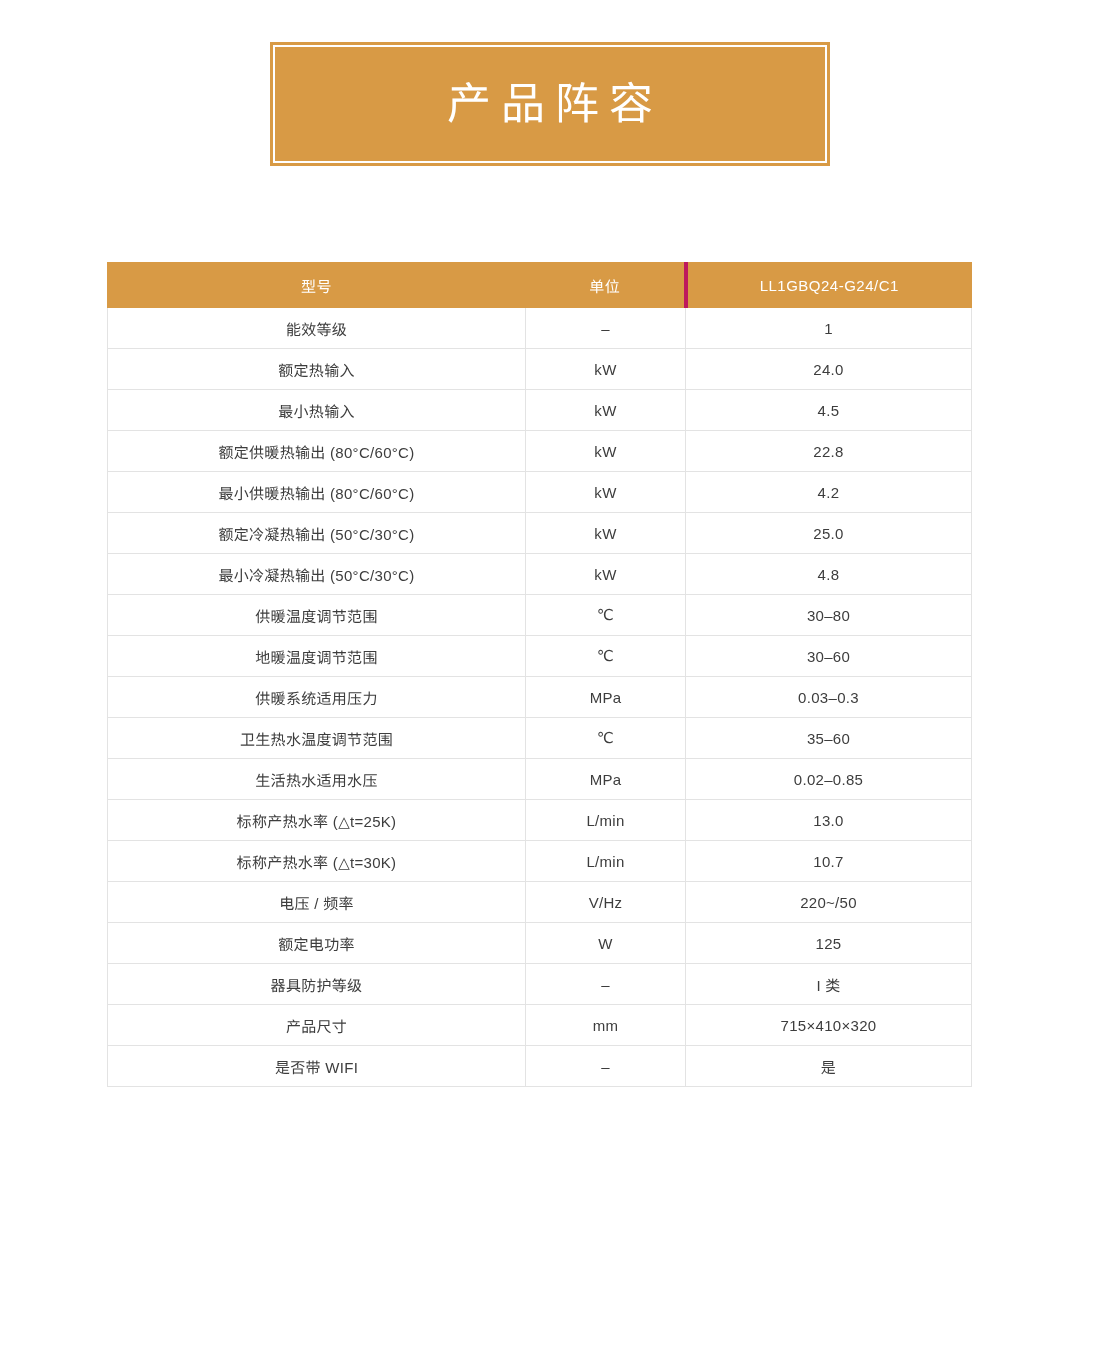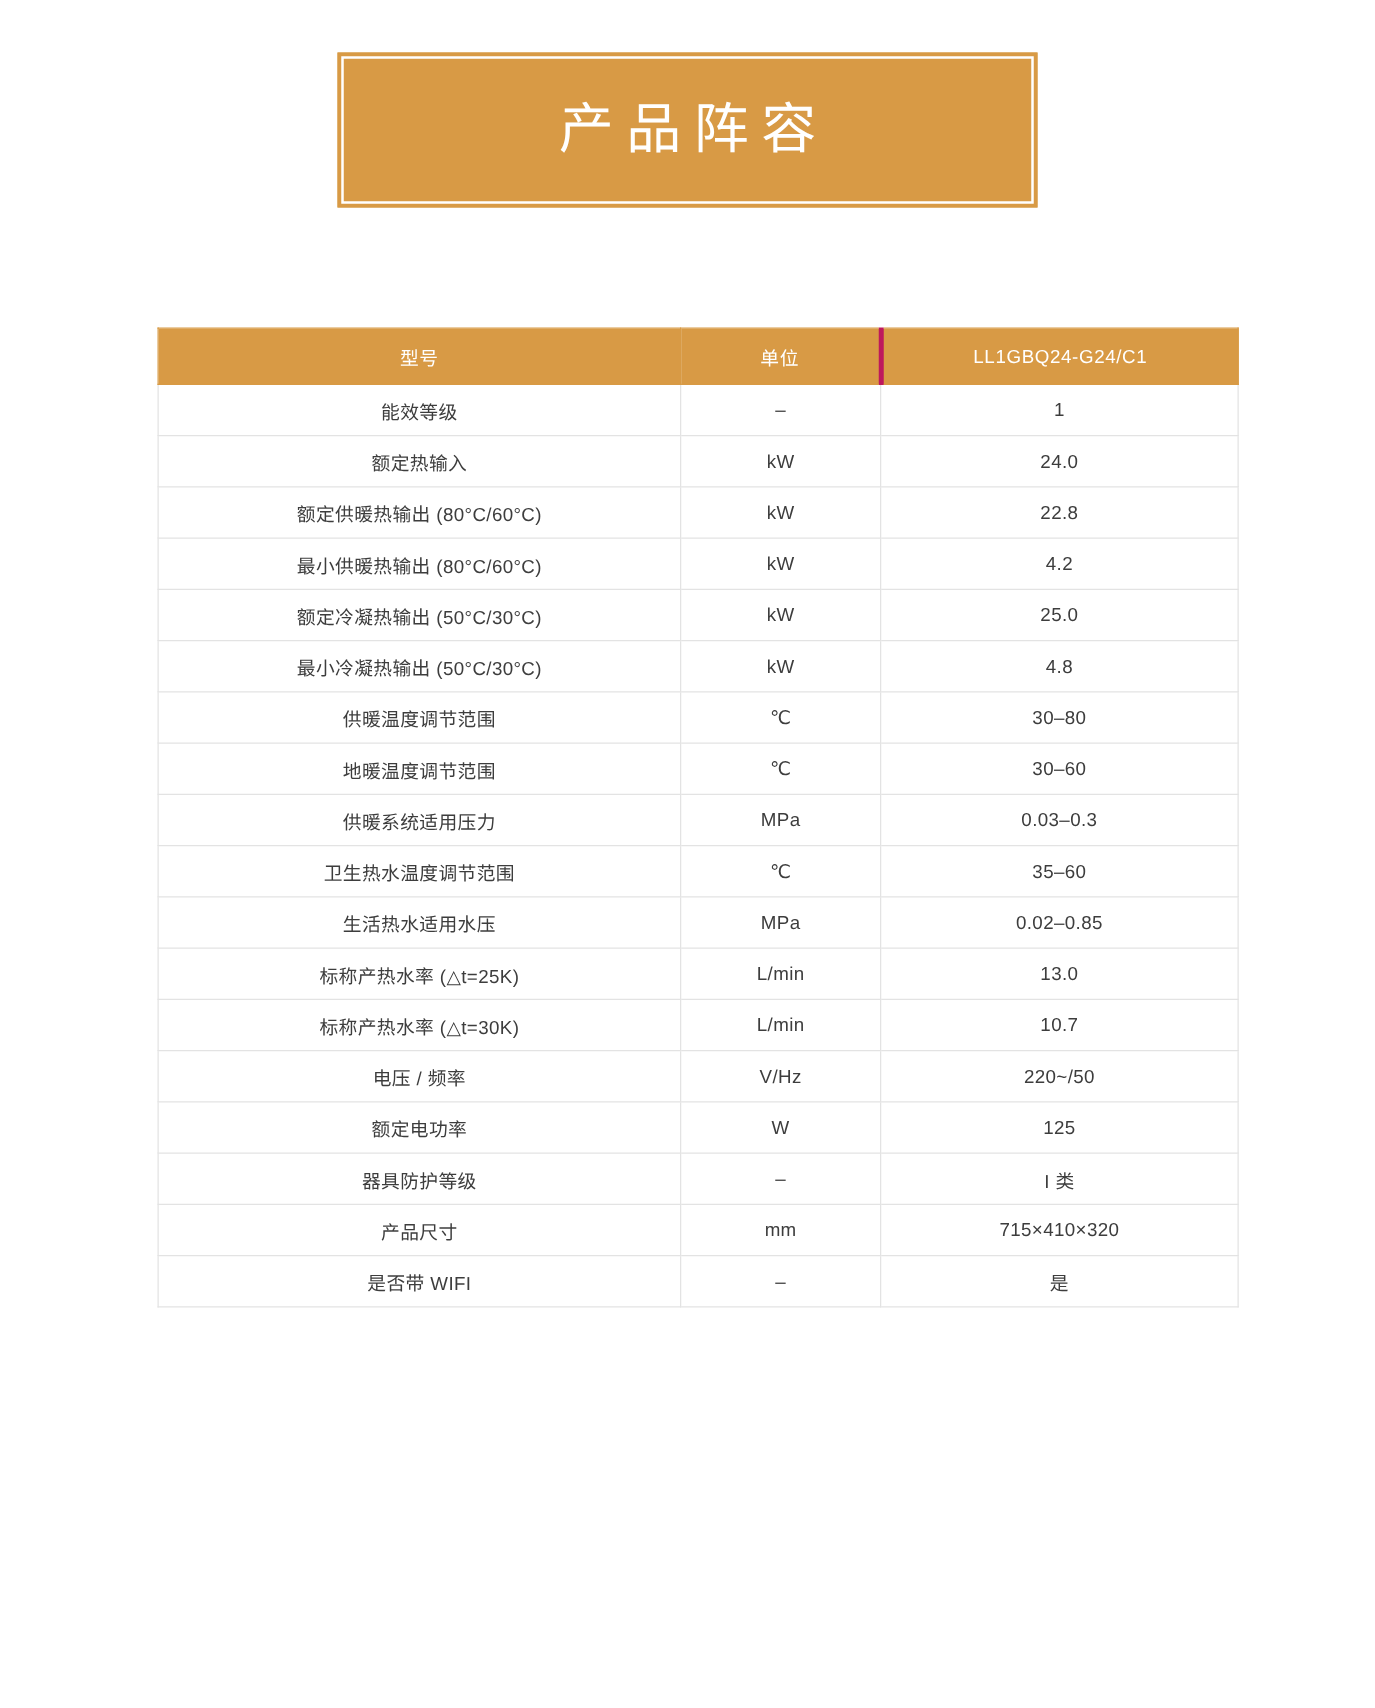--- a/index.html
+++ b/index.html
@@ -50,21 +50,21 @@
     font-size: 44px;
     letter-spacing: 10px;
     font-weight: 400;
     text-indent: 10px;
     line-height: 1;
   }
 
   
   .spec-table {
     position: absolute;
-    left: 126px;
+    left: 107px;
     top: 262px;
     width: 864px;
     border-collapse: collapse;
     table-layout: fixed;
     padding-left: 12px;
   }
   .spec-table col.c1 { width: 418px; }
   .spec-table col.c2 { width: 160px; }
   .spec-table col.c3 { width: 286px; }
 
@@ -130,20 +130,25 @@
           <td class="nowrap">能效等级</td>
           <td>–</td>
           <td>1</td>
         </tr>
         <tr>
           <td class="nowrap">额定热输入</td>
           <td>kW</td>
           <td>24.0</td>
         </tr>
         <tr>
+          <td class="nowrap">最小热输入</td>
+          <td>kW</td>
+          <td>4.5</td>
+        </tr>
+        <tr>
           <td class="nowrap">额定供暖热输出 (80°C/60°C)</td>
           <td>kW</td>
           <td>22.8</td>
         </tr>
         <tr>
           <td class="nowrap">最小供暖热输出 (80°C/60°C)</td>
           <td>kW</td>
           <td>4.2</td>
         </tr>
         <tr>

